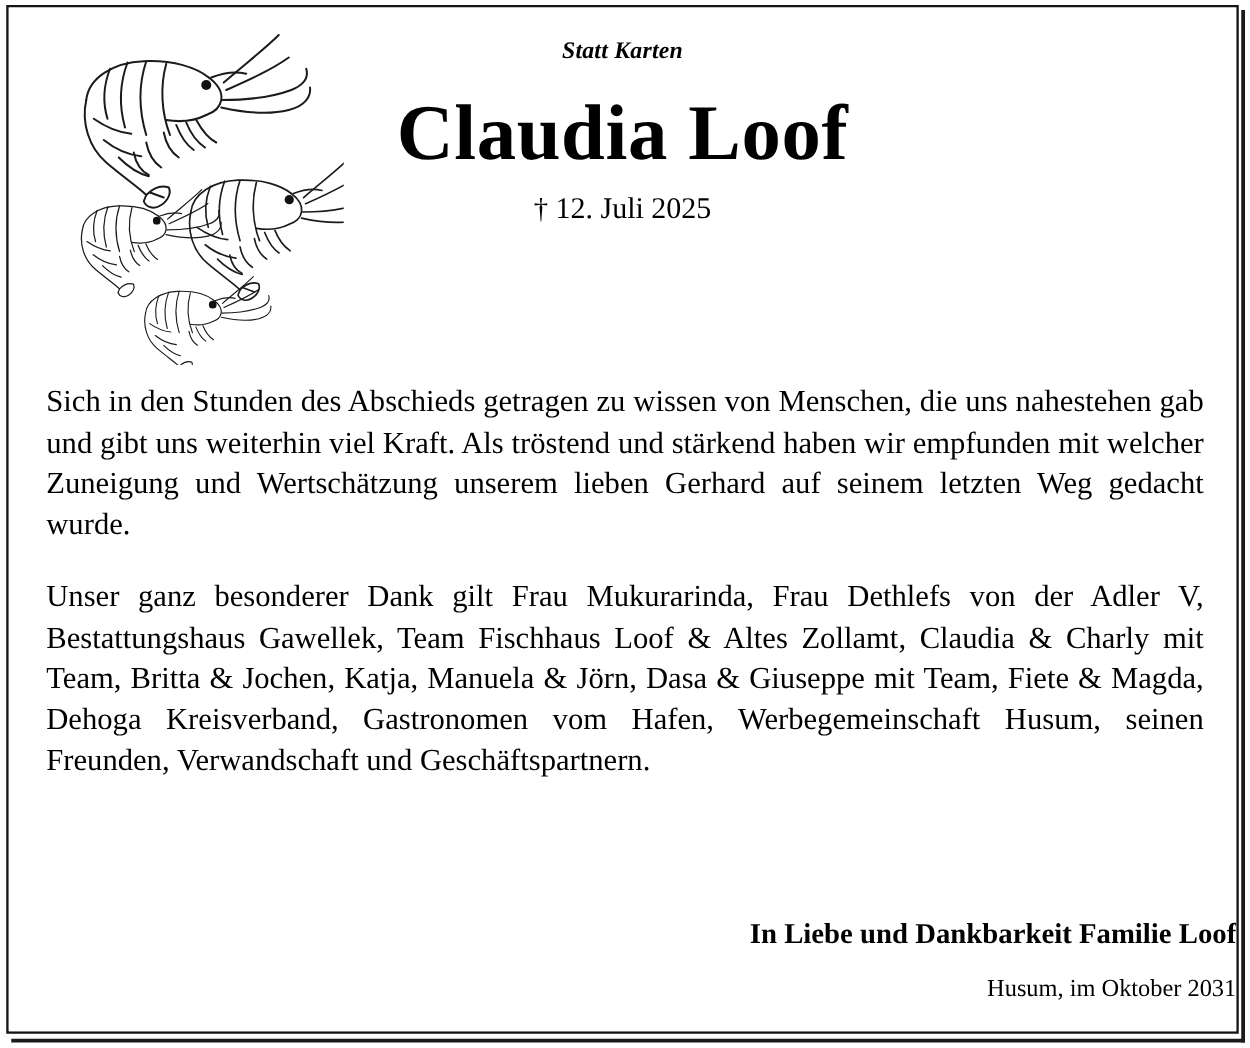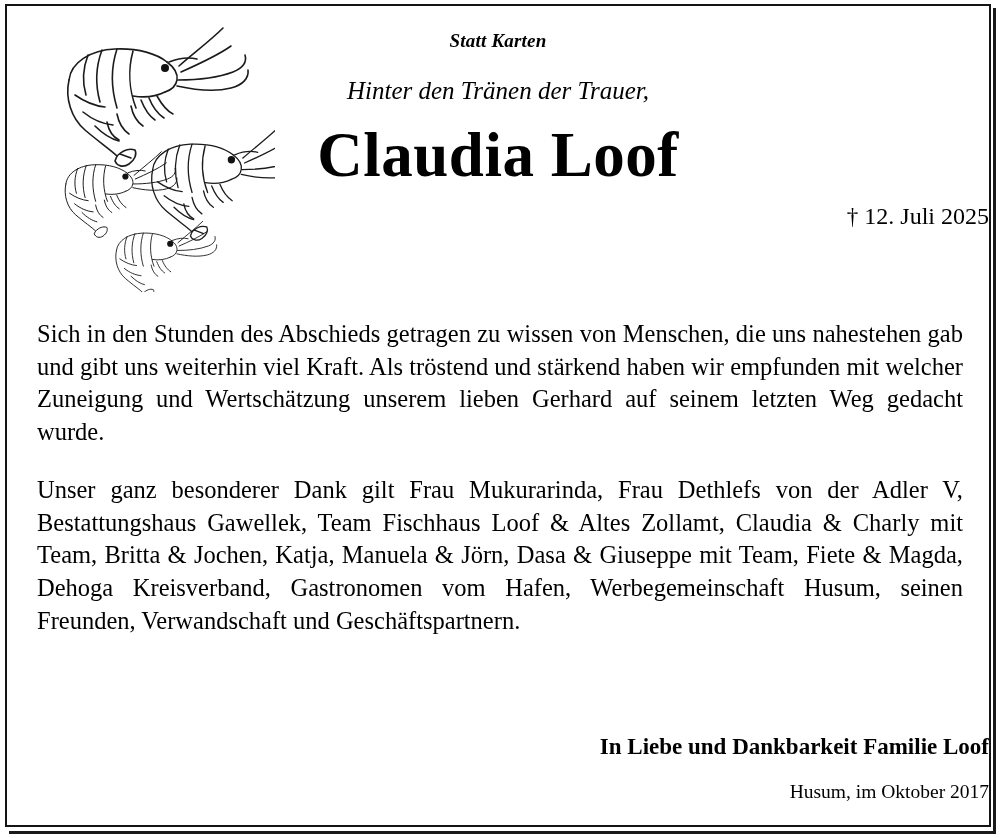--- a/index.html
+++ b/index.html
@@ -98,37 +98,36 @@
     margin-top: 14px;
     font-weight: bold;
     font-size: 63px;
     line-height: 1.05;
     letter-spacing: 0.5px;
   }
   .death-date {
     margin-top: 14px;
     font-size: 24px;
     line-height: 1.2;
-    text-align: right;
   }
   .dagger { font-size: 23px; }
 
   
   .body-text {
     position: absolute;
     left: 30px;
     right: 26px;
     top: 300px;
   }
   .para {
     text-align: justify;
     text-justify: inter-word;
     font-size: 24.5px;
     line-height: 1.33;
-    margin: 12px 0 26px 0;
+    margin: 0 0 26px 0;
   }
   .para:last-of-type { margin-bottom: 0; }
 
   
   .closing {
     position: absolute;
     left: 0;
     right: 0;
     bottom: 22px;
     text-align: right;
@@ -268,35 +267,34 @@
           <path d="M86 84 C88 94 92 100 98 104"></path>
         </g>
 
       </svg>
     </div>
 
     <div class="head">
       <div class="statt-karten">Statt Karten</div>
 
       <div class="verse">
-        <div>Hinter den Tränen der Trauer,</div>
       </div>
 
       <div class="deceased-name">Claudia Loof</div>
 
       <div class="death-date">
         <span class="dagger">†</span>
         <span>12. Juli 2025</span>
       </div>
     </div>
 
     <div class="body-text">
       <p class="para">Sich in den Stunden des Abschieds getragen zu wissen von Menschen, die uns nahestehen gab und gibt uns weiterhin viel Kraft. Als tröstend und stärkend haben wir empfunden mit welcher Zuneigung und Wertschätzung unserem lieben Gerhard auf seinem letzten Weg gedacht wurde.</p>
       <p class="para">Unser ganz besonderer Dank gilt Frau Mukurarinda, Frau Dethlefs von der Adler V, Bestattungshaus Gawellek, Team Fischhaus Loof &amp; Altes Zollamt, Claudia &amp; Charly mit Team, Britta &amp; Jochen, Katja, Manuela &amp; Jörn, Dasa &amp; Giuseppe mit Team, Fiete &amp; Magda, Dehoga Kreisverband, Gastronomen vom Hafen, Werbegemeinschaft Husum, seinen Freunden, Verwandschaft und Geschäftspartnern.</p>
     </div>
 
     <div class="closing">
       <div class="family-line">In Liebe und Dankbarkeit Familie Loof</div>
-      <div class="place-date">Husum, im Oktober 2017</div>
+      <div class="place-date">Husum, im Oktober 2031</div>
     </div>
 
   </div>
 </div>
 
 </body></html>

